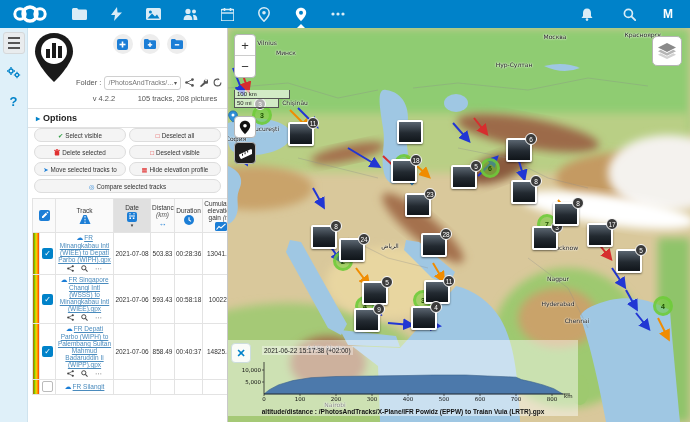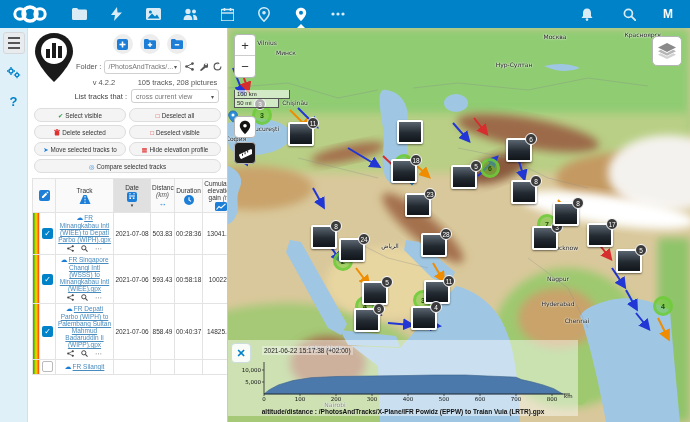--- a/index.html
+++ b/index.html
@@ -23,21 +23,21 @@
   .burger i { display:block; width:12px; height:2px; background:#555; }
   .navbtn { background:none; border:none; color:#0082c9; font-size:13px; font-weight:bold; margin-top:12px; cursor:pointer; }
 
   
   .panel { position:absolute; left:28px; top:28px; width:200px; height:394px; background:#fff; border-right:1px solid #c9c9c9; z-index:40; font-size:8px; color:#333; overflow:hidden; }
   .panel-top { display:flex; padding:4px 4px 0 4px; }
   .gpxpod-logo { width:44px; height:52px; flex:0 0 44px; }
   .pt-right { flex:1; }
   .round-btns { display:flex; justify-content:center; gap:7px; margin-top:2px; }
   .rbtn { width:20px; height:20px; border-radius:50%; background:#ededed; border:none; display:flex; align-items:center; justify-content:center; cursor:pointer; }
-  .folder-row { display:flex; align-items:center; gap:3px; margin-top:5px; }
+  .folder-row { display:flex; align-items:center; gap:3px; margin-top:21px; }
   .folder-row label { color:#555; font-size:7.5px; }
   .fselect { flex:1; display:flex; align-items:center; justify-content:space-between; border:1px solid #d0d0d0; border-radius:3px; background:#fff; height:14px; padding:0 3px; color:#777; font-size:7px; cursor:pointer; min-width:0; }
   .fselect .val { white-space:nowrap; overflow:hidden; text-overflow:ellipsis; }
   .tool-ic { background:none; border:none; padding:0 1px; cursor:pointer; }
   .meta-row { display:flex; margin-top:4px; font-size:7.5px; color:#555; }
   .meta-row .ver { width:56px; text-align:center; }
   .meta-row .stats { flex:1; text-align:center; }
   .options-row { margin-top:5px; border-top:1px solid #e2e2e2; border-bottom:1px solid #e2e2e2; padding:4px 8px; font-weight:bold; font-size:9px; color:#222; cursor:pointer; }
   .options-row .chev { color:#0082c9; margin-right:3px; font-size:8px; }
   .sec-title { font-weight:bold; font-size:9.5px; margin:6px 8px 3px 8px; color:#222; }
@@ -268,29 +268,25 @@
               </svg>
           </button>
         </div>
         <div class="meta-row">
           <span class="ver">v 4.2.2</span>
           <span class="stats">105 tracks, 208 pictures</span>
         </div>
       </div>
     </div>
 
-
-
-    <div class="list-row">
-      <label>List tracks that :</label>
-      <div class="lselect">
-        <span>cross current view</span>
-        <span style="font-size:6px;color:#555;">▾</span>
-      </div>
+    <div class="options-row">
+      <span class="chev">▸</span><span>Options</span>
     </div>
+
+
 
     <div class="btn-grid">
       <button class="pill">
           <span class="gl-green">✔</span>
           <span>Select visible</span>
         </button>
       <button class="pill">
           <span class="gl-red">□</span>
           <span>Deselect all</span>
         </button>

